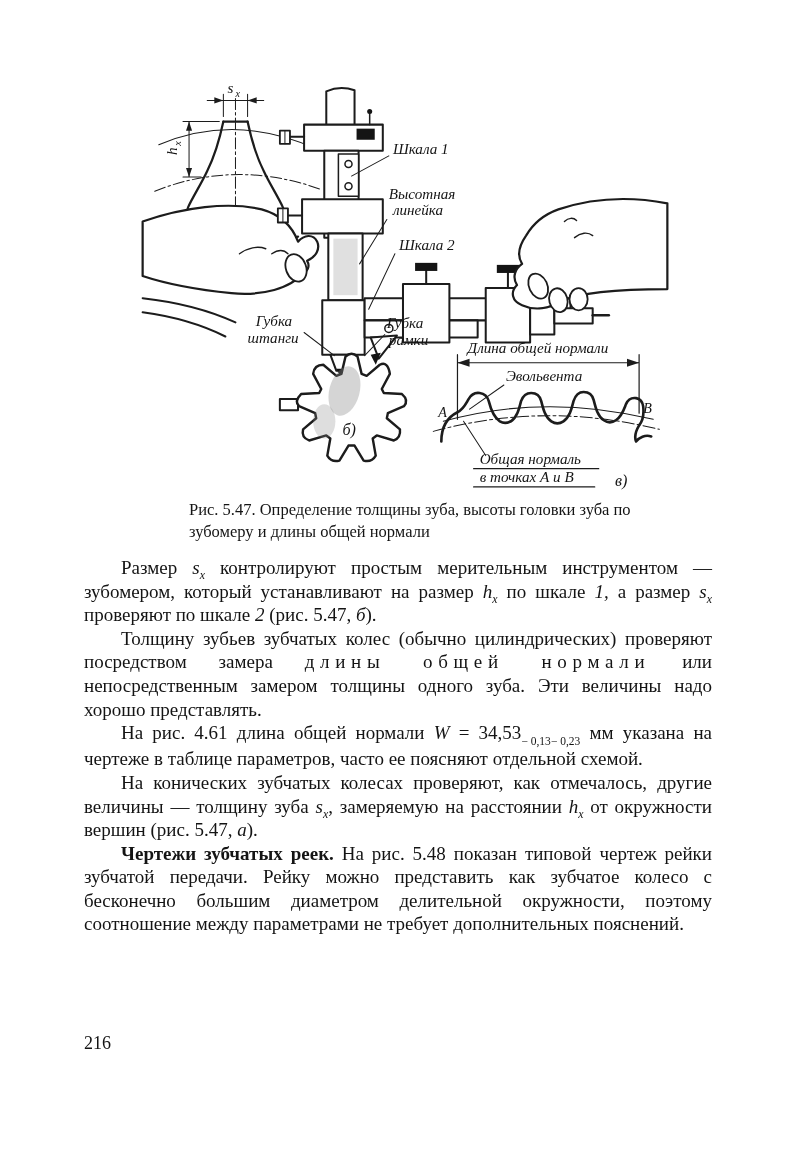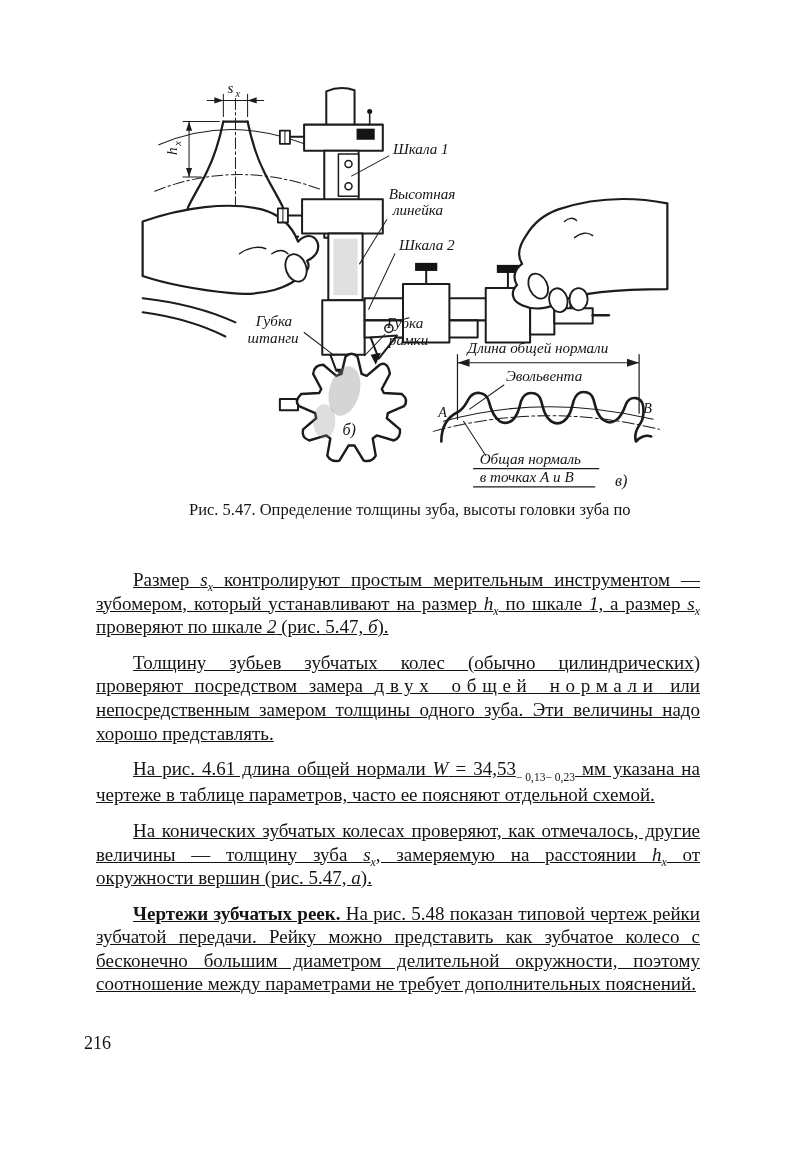--- a/index.html
+++ b/index.html
@@ -5,21 +5,21 @@
   html,body{margin:0;padding:0;background:#ffffff;}
   .page{position:relative;width:794px;height:1168px;background:#ffffff;
         font-family:"Liberation Serif", serif;color:#141414;overflow:hidden;}
   .figure-wrap{position:absolute;left:140px;top:56px;width:530px;height:444px;}
   .figure-wrap svg{display:block;}
   svg text{font-family:"Liberation Serif", serif;font-style:italic;fill:#141414;}
   .caption{position:absolute;left:189px;top:499px;width:480px;
            font-size:16.5px;line-height:21.5px;font-style:normal;}
   .body-text{position:absolute;left:84px;top:556px;width:628px;
              font-size:19px;line-height:23.6px;text-align:justify;}
-  .para{margin:12px;text-indent:37px;text-decoration:underline;}
+  .para{margin:0;text-indent:37px;}
   .var{font-style:italic;}
   sub{font-size:0.62em;font-style:italic;line-height:0;}
   .spaced{letter-spacing:0.30em;}
   .bold-lead{font-weight:700;}
   .tol{display:inline-flex;flex-direction:row;font-size:11.5px;
        line-height:1.08;vertical-align:-0.5em;text-indent:0;}
   .page-number{position:absolute;left:84px;top:1033px;font-size:18px;}
 </style>
 </head>
 <body>
@@ -163,26 +163,27 @@
         <text x="334" y="422" font-size="15" stroke="none" fill="#141414">в точках  А и В</text>
         <path d="M328,427 L448,427" stroke-width="1.2"></path>
         <text x="468" y="426" font-size="16" stroke="none" fill="#141414">в)</text>
       </g>
     </g>
   </svg>
   </div>
 
   <div class="caption">
     <div>Рис. 5.47. Определение толщины зуба, высоты головки зуба по</div>
+    <div>зубомеру и длины общей  нормали</div>
   </div>
 
   <div class="body-text">
     <p class="para"><span>Размер </span><i class="var">s</i><sub>x</sub><span> контролируют простым мерительным инструментом — зубомером, который устанавливают на размер </span><i class="var">h</i><sub>x</sub><span> по шкале </span><i class="var">1,</i><span> а размер </span><i class="var">s</i><sub>x</sub><span> проверяют по шкале </span><i class="var">2</i><span> (рис. 5.47, </span><i class="var">б</i><span>).</span></p>
 
-    <p class="para"><span>Толщину зубьев зубчатых колес (обычно цилиндрических) проверяют посредством замера </span><span class="spaced">двух общей нормали</span><span> или непосредственным замером толщины одного зуба. Эти величины надо хорошо представлять.</span></p>
+    <p class="para"><span>Толщину зубьев зубчатых колес (обычно цилиндрических) проверяют посредством замера </span><span class="spaced">длины общей нормали</span><span> или непосредственным замером толщины одного зуба. Эти величины надо хорошо представлять.</span></p>
 
 
     <p class="para"><span>На рис. 4.61 длина общей нормали </span><i class="var">W</i><span> = 34,53</span><span class="tol">
           <span>− 0,13</span>
           <span>− 0,23</span>
         </span><span> мм указана на чертеже в таблице параметров, часто ее поясняют отдельной схемой.</span></p>
 
     <p class="para"><span>На конических зубчатых колесах проверяют, как отмечалось, другие величины — толщину зуба </span><i class="var">s</i><sub>x</sub><span>, замеряемую на расстоянии </span><i class="var">h</i><sub>x</sub><span> от окружности вершин (рис. 5.47, </span><i class="var">а</i><span>).</span></p>
 
 

